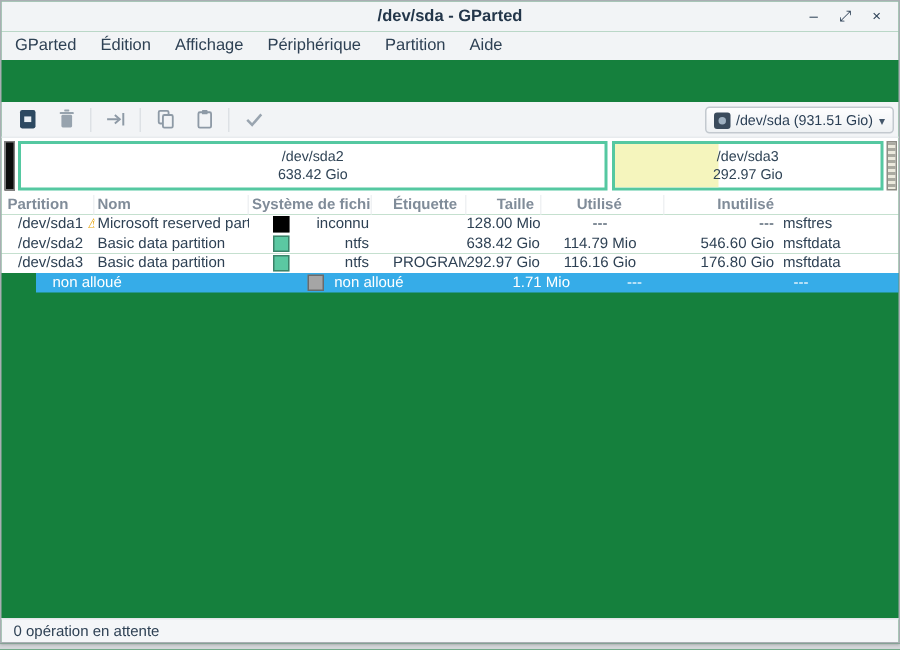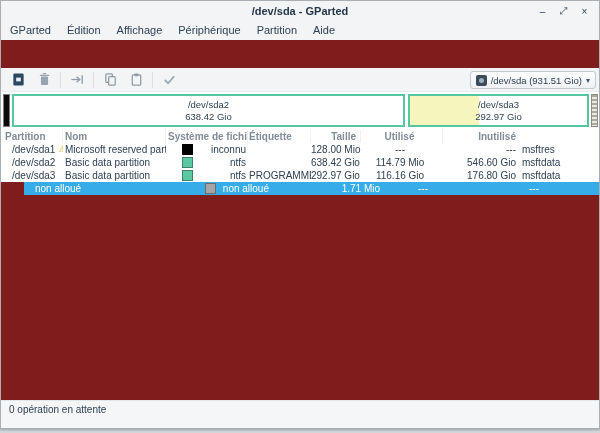--- a/index.html
+++ b/index.html
@@ -5,21 +5,21 @@
   * { box-sizing: border-box; margin: 0; padding: 0; }
   html,body { width:600px; height:433px; }
   body {
     background:#d3d6d9;
     font-family:"Liberation Sans","DejaVu Sans",sans-serif;
     color:#2e4154;
     overflow:hidden;
   }
   .window {
     position:absolute; left:0; top:0; width:600px; height:429px;
-    background:#7f1d1d; border:1px solid #a9aeb3;
+    background:#15803d; border:1px solid #a9aeb3;
     box-shadow:0 1px 2px rgba(0,0,0,.25);
   }
   
   .titlebar {
     height:20px; background:#f2f4f6; position:relative;
     display:flex; align-items:center; justify-content:center;
   }
   .title { font-size:11px; font-weight:bold; color:#23364a; }
   .win-controls {
     position:absolute; right:4px; top:0; height:20px;
@@ -83,33 +83,33 @@
   .row { display:flex; height:13px; background:#ffffff; }
   .row > div { font-size:10px; line-height:13px; overflow:hidden; white-space:nowrap; }
   .row.selected { background:#36ace8;margin-left:23px; }
   .row.selected > div { color:#ffffff; }
   .c-part   { flex:0 0 62px;  padding-left:11px; display:flex; align-items:center; }
   .h-part   { padding-left:4px !important; }
   .c-nom    { flex:0 0 103px; padding-left:2px; }
   .c-fs     { flex:0 0 82px;  padding-left:16px; display:flex; align-items:center; }
   .fs-text  { flex:1; text-align:right; padding-right:2px; font-size:10px; }
   .h-fs     { padding-left:2px !important; display:block !important; }
-  .c-lab    { flex:0 0 63px;  padding-left:1px; }
+  .c-lab    { flex:0 0 63px;  padding-left:14px; }
   .c-size   { flex:0 0 50px;  text-align:right; padding-right:4px; }
   .c-used   { flex:0 0 82px;  text-align:center; padding-right:4px; }
   .c-unused { flex:0 0 76px;  text-align:right; padding-right:3px; }
   .c-flags  { flex:1 1 auto;  padding-left:3px; }
   .h-flags  { text-align:right; padding-right:28px; }
   .swatch {
     width:11px; height:11px; border:1px solid rgba(0,0,0,.35); flex:0 0 11px;
   }
   .warn-icon { font-size:9px; color:#e8a50c; margin-left:3px; line-height:13px; }
   
   .statusbar {
-    position:absolute; left:0; right:0; bottom:0; height:28px;
+    position:absolute; left:0; right:0; bottom:0; height:16px;
     background:#f4f6f8; border-top:1px solid #e3e6e9;
     font-size:10px; line-height:17px; padding-left:8px; color:#2e4154;
   }
   svg { display:block; }
 </style>
 </head>
 <body>
 
 <div class="window">
 

